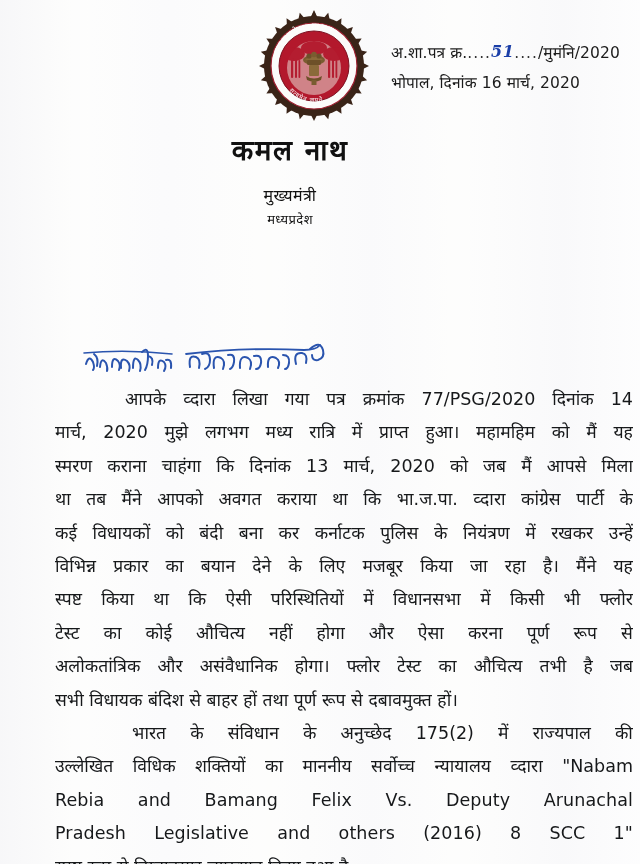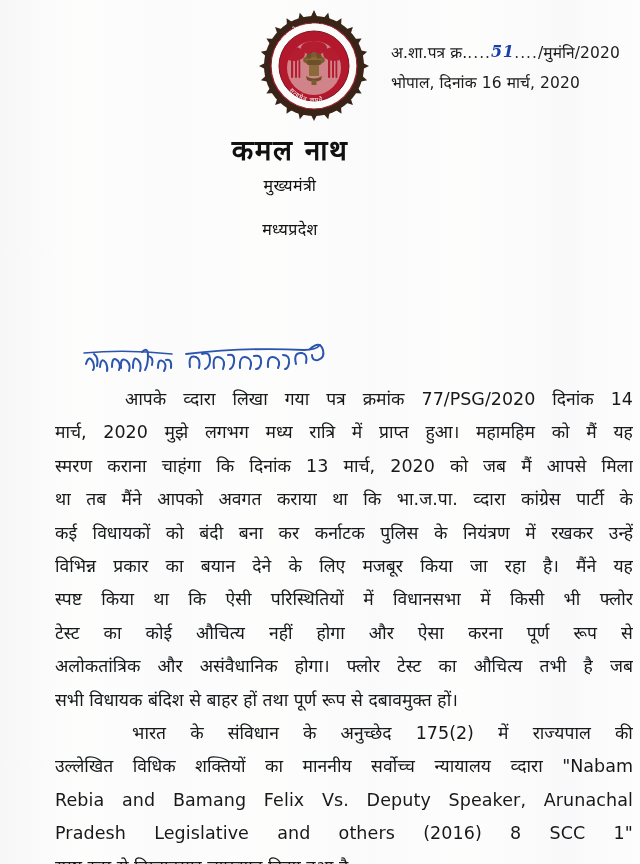--- a/index.html
+++ b/index.html
@@ -77,27 +77,26 @@
   .cm-name {
     font-size: 28px;
     font-weight: bold;
     letter-spacing: 1.5px;
     line-height: 34px;
   }
   .cm-role {
     font-size: 16px;
     line-height: 24px;
     letter-spacing: 0.4px;
-    margin-top: 6px;
+    margin-top: 16px;
   }
   .cm-state {
-    font-size: 16px;
+    font-size: 13px;
     line-height: 24px;
     letter-spacing: 0.4px;
-    margin-top: 20px;
   }
 
   
   .salutation {
     position: absolute;
     left: 78px;
     top: 334px;
     width: 300px;
     height: 46px;
   }
@@ -479,21 +478,20 @@
           <span>व्दारा</span>
           <span>"Nabam</span>
         </span>
       <span class="line latin just">
           <span>Rebia</span>
           <span>and</span>
           <span>Bamang</span>
           <span>Felix</span>
           <span>Vs.</span>
           <span>Deputy</span>
-          <span>Speaker,</span>
           <span>Arunachal</span>
         </span>
       <span class="line latin just">
           <span>Pradesh</span>
           <span>Legislative</span>
           <span>and</span>
           <span>others</span>
           <span>(2016)</span>
           <span>8</span>
           <span>SCC</span>

